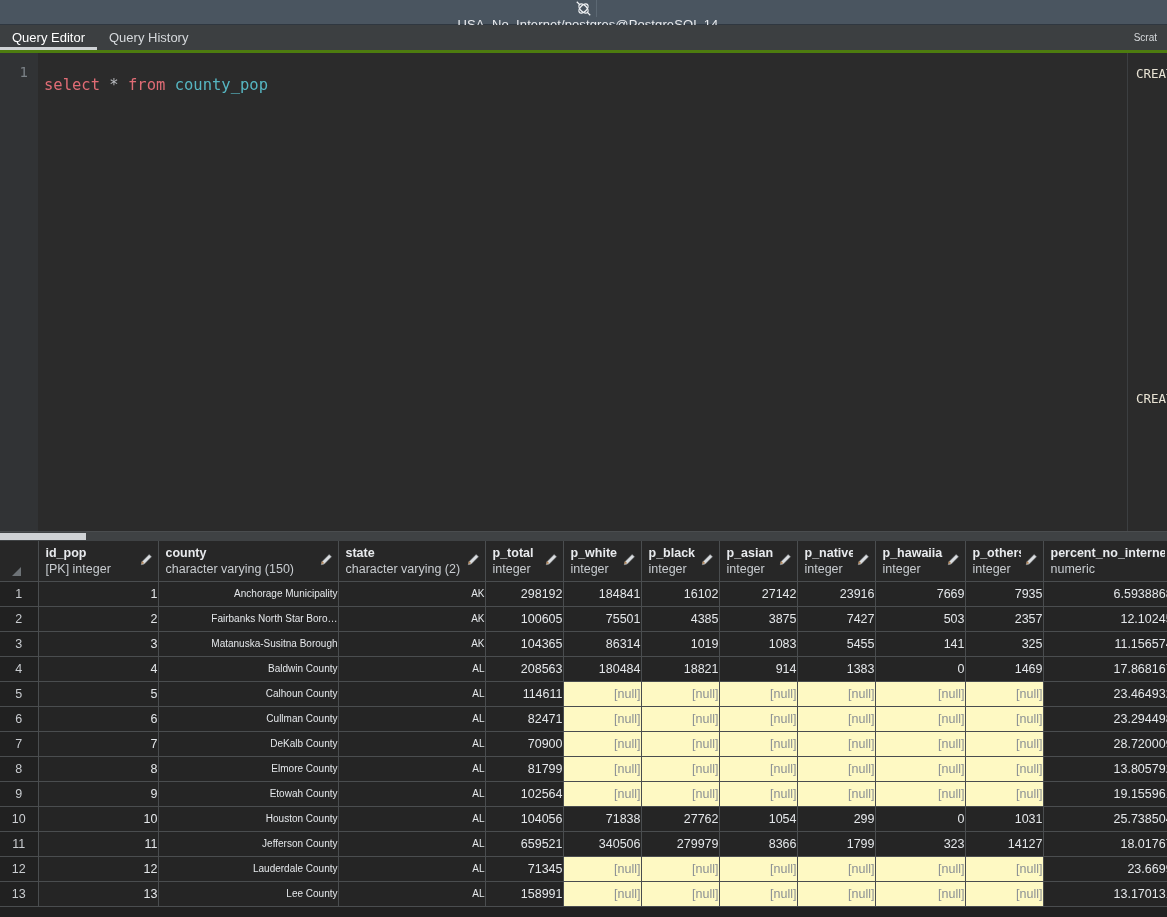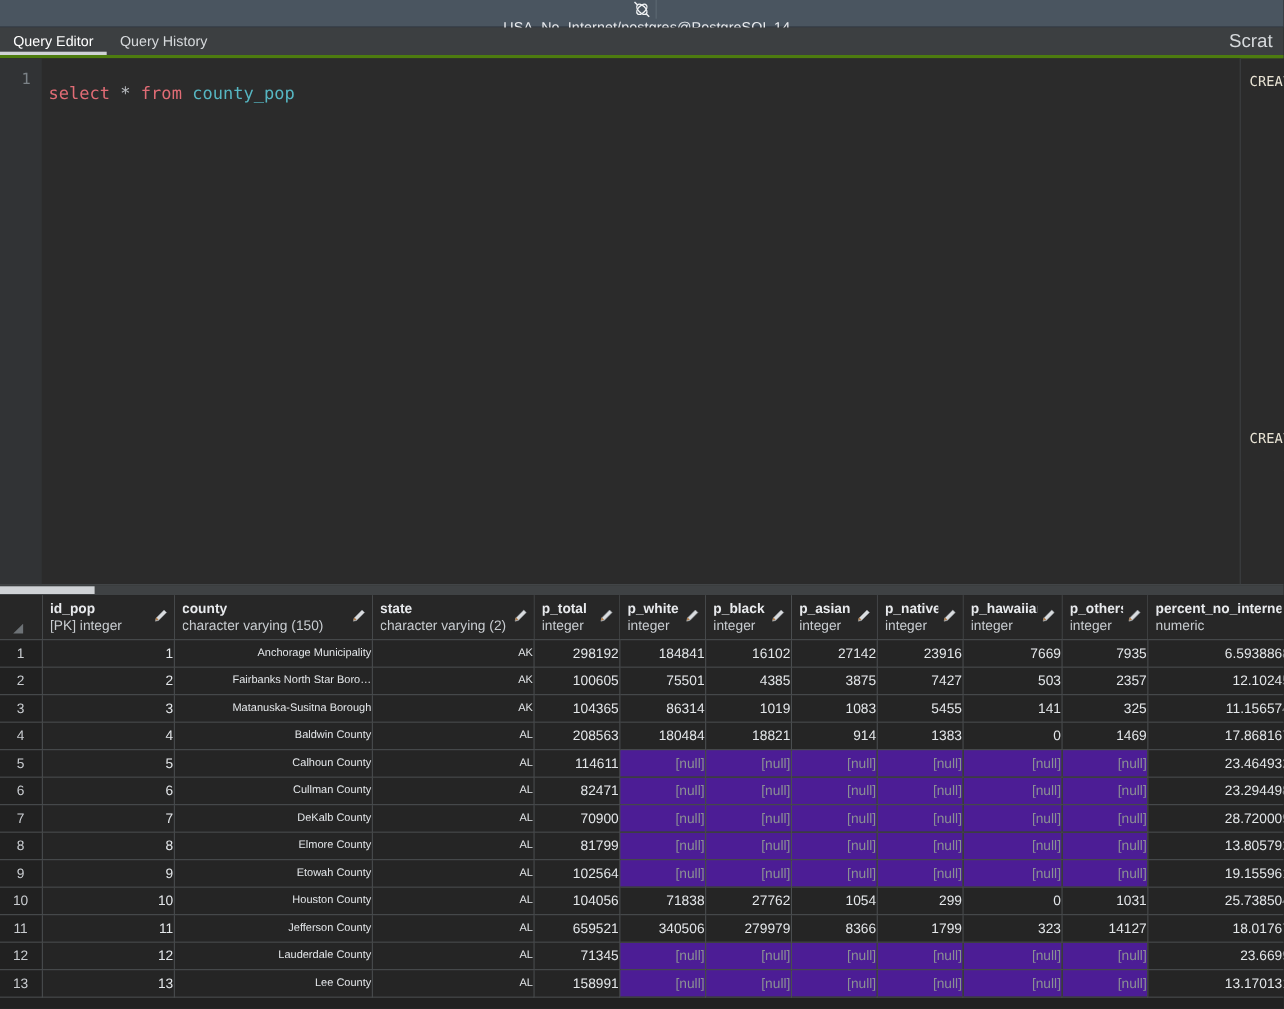--- a/index.html
+++ b/index.html
@@ -65,21 +65,21 @@
     height: 3px;
     background: #cfd2d5;
   }
   .tabstrip-right {
     margin-left: auto;
     display: flex; align-items: stretch;
   }
   .tab-scratch {
     display: flex; align-items: center;
     padding: 0 10px;
-    font-size: 17px;
+    font-size: 10px;
     color: #d6d9dc;
     white-space: nowrap;
   }
 
   
   .mid {
     height: 478px;
     display: flex;
     background: #2b2b2b;
   }
@@ -260,21 +260,21 @@
     background: #252525;
     white-space: nowrap;
     overflow: hidden;
     text-overflow: ellipsis;
   }
   td.nullv {
     color: #8b9094;
     text-align: right;
     padding-right: 6px;
     font-size: 12.5px;
-    background: #4c1d95;
+    background: #fef9c3;
   }
 </style>
 </head>
 <body>
 
 <div class="conn-bar">
   <div class="conn-icon-box">
     <svg class="conn-icon" width="17" height="17" viewBox="0 0 17 17">
       <g stroke="#f0f2f4" stroke-width="1.3" fill="none">
         <ellipse cx="8.5" cy="8.5" rx="3.2" ry="5.6" transform="rotate(45 8.5 8.5)"></ellipse>

